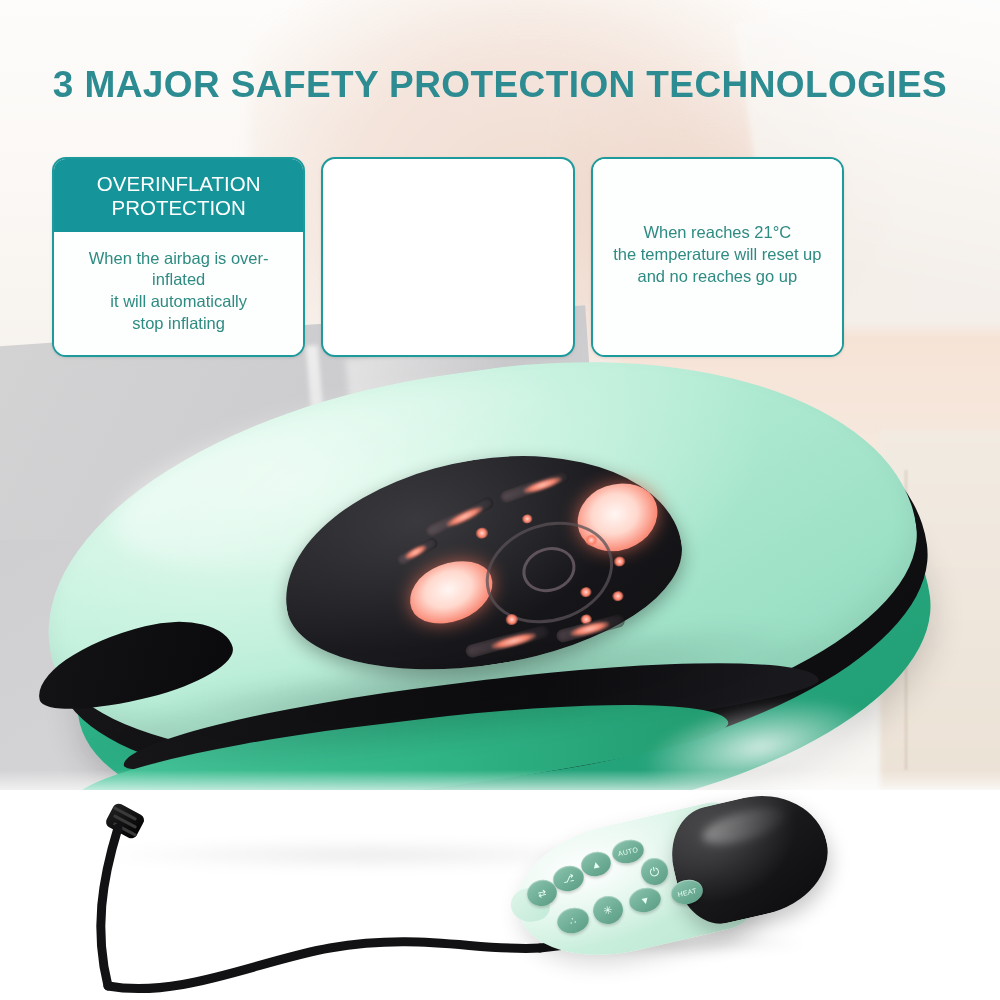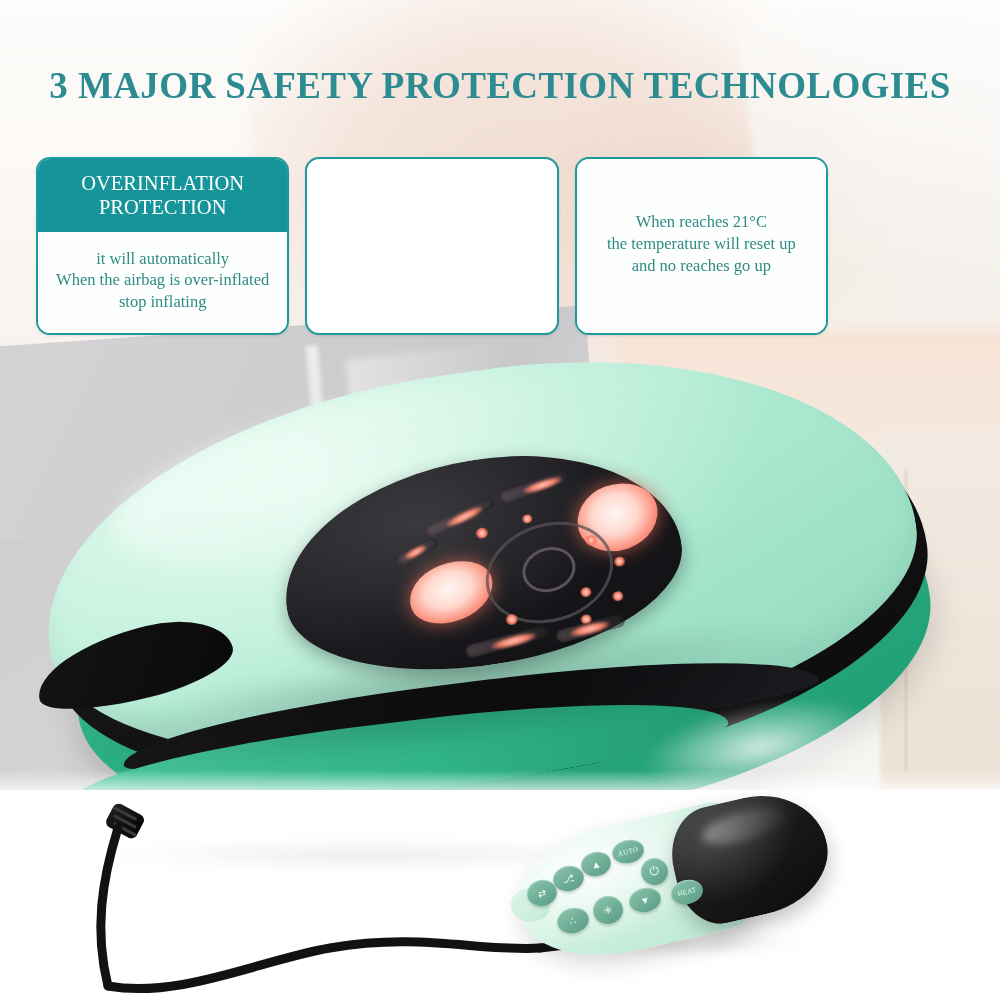--- a/index.html
+++ b/index.html
@@ -1,21 +1,21 @@
 <!DOCTYPE html>
 <html><head>
 <meta charset="utf-8">
 <style>
   html,body{margin:0;padding:0;}
   body{
     width:1000px;height:1000px;overflow:hidden;
     font-family:"Liberation Sans", sans-serif;
     background:#ffffff;
   }
-  #stage{position:relative;width:1000px;height:1000px;overflow:hidden;background:#0f172a;font-family:Liberation Serif, serif;}
+  #stage{position:relative;width:1000px;height:1000px;overflow:hidden;background:#0f172a;}
 
   
   .bg-base{position:absolute;inset:0;background:#f7f6f3;}
   .bg-wash-top{
     position:absolute;left:0;top:0;width:1000px;height:400px;
     background:linear-gradient(180deg,#fdfcfa 0%,#fbf8f5 45%,#f6f1ec 100%);
   }
   .bg-skin-blob{
     position:absolute;left:250px;top:-60px;width:620px;height:440px;
     background:radial-gradient(ellipse at 45% 55%,#f0d9cd 0%,#f3e2d8 38%,rgba(247,238,231,0) 72%);
@@ -73,21 +73,21 @@
   }
 
   
   .title{
     position:absolute;left:0;top:64px;width:1000px;text-align:center;
     font-size:37px;font-weight:700;letter-spacing:.4px;
     color:#2C8C91;white-space:nowrap;
   }
 
   
-  .cards{position:absolute;left:36px;top:157px;width:792px;display:flex;gap:16px;}
+  .cards{position:absolute;left:52px;top:157px;width:792px;display:flex;gap:16px;}
   .card{
     width:291px;border:2px solid #1C9A9C;border-radius:14px;
     background:#ffffff;overflow:hidden;
     box-shadow:0 1px 3px rgba(0,0,0,.10);
     display:flex;flex-direction:column;
   }
   .card-head{
     background:#15959A;color:#ffffff;text-align:center;
     padding:13px 8px 12px;font-size:20.5px;line-height:1.16;font-weight:400;
   }
@@ -289,22 +289,22 @@
 
   <div class="cards">
 
     <div class="card">
       <div class="card-head">
         <span>OVERINFLATION</span>
         <span>PROTECTION</span>
       </div>
       <div class="card-body">
         <div>
+          <span>When the airbag is over-inflated</span>
           <span>it will automatically</span>
-          <span>When the airbag is over-inflated</span>
           <span>stop inflating</span>
         </div>
       </div>
     </div>
 
     <div class="card">
     </div>
 
     <div class="card">
       <div class="card-body">

